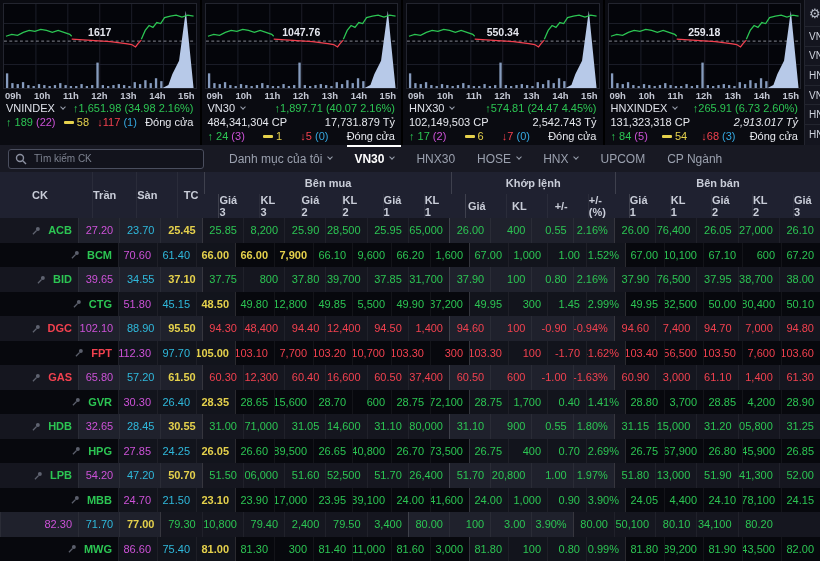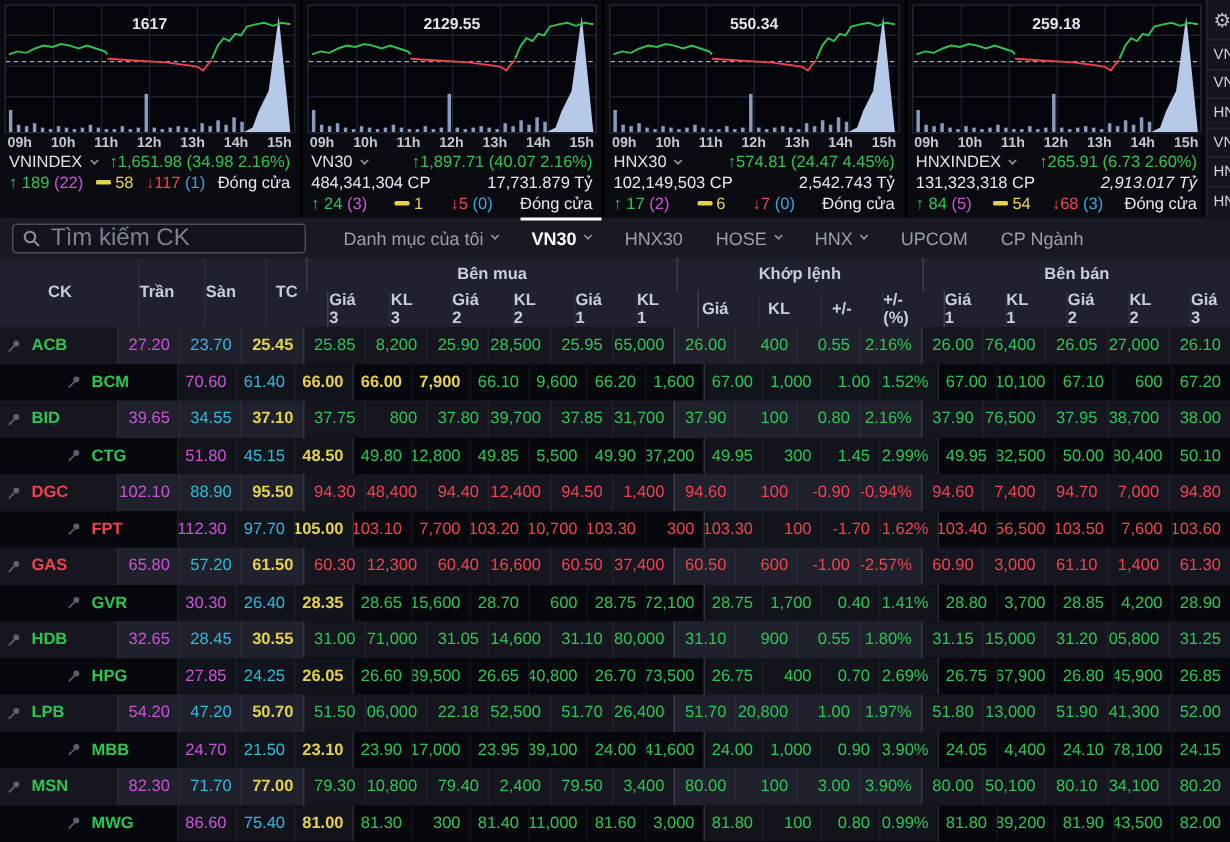--- a/index.html
+++ b/index.html
@@ -5,21 +5,21 @@
   html,body{margin:0;padding:0;background:#000;}
   *{box-sizing:border-box;}
   .app{width:820px;height:561px;background:#0b0c12;font-family:"Liberation Sans",sans-serif;
        color:#e8eaf0;overflow:hidden;position:relative;}
   
   .top{height:145px;display:flex;background:#000;}
   .charts{flex:1;display:grid;grid-template-columns:repeat(4,1fr);gap:2px;background:#000;}
   .chart-panel{background:#0a0b11;display:flex;flex-direction:column;min-width:0;}
   .plot{height:86px;margin:3px 3px 0 3px;position:relative;background:#04050a;border:1px solid #23252f;}
   .plot svg{display:block;width:100%;height:100%;}
-  .ref-label{position:absolute;left:50%;top:6px;transform:translateX(-50%);
+  .ref-label{position:absolute;left:50%;top:22px;transform:translateX(-50%);
              font-size:10.5px;font-weight:700;color:#e4e6ee;}
   .taxis{height:13px;display:flex;justify-content:space-between;padding:0 5px;
          font-size:9.5px;font-weight:700;color:#c3c7d3;align-items:center;}
   .cinfo{padding:0 6px;font-size:11px;line-height:13.8px;white-space:nowrap;}
   .crow{display:flex;justify-content:space-between;align-items:center;}
   .cname{color:#dfe2ea;font-weight:400;display:flex;align-items:center;}
   .up{color:#2cc553;} .dn{color:#f2414f;} .fl{color:#e5d14c;}
   .pu{color:#cd52d8;font-style:normal;font-weight:400;} .bl{color:#35a8e0;font-style:normal;font-weight:400;}
   .st{color:#e6e8ee;}
   .dash{display:inline-block;width:10px;height:3px;background:#e5d14c;border-radius:1px;
@@ -30,21 +30,21 @@
           display:flex;flex-direction:column;}
   .gear{height:26px;display:flex;align-items:center;justify-content:flex-start;padding-left:4px;
         color:#b7bcc9;font-size:13px;}
   .ritem{height:19.6px;border-top:1px solid #23252f;font-size:10px;color:#cfd3de;
          display:flex;align-items:center;padding-left:4px;white-space:nowrap;overflow:hidden;}
   
   .tabbar{height:27px;background:#181923;display:flex;align-items:center;position:relative;}
   .search{width:196px;height:20px;margin-left:8px;border:1px solid #4a4e5e;border-radius:3px;
           display:flex;align-items:center;padding:0 6px;background:#12131c;}
   .search input{flex:1;border:0;outline:0;background:transparent;color:#dfe2ea;
-                font-size:16px;margin-left:5px;font-family:"Liberation Sans",sans-serif;}
+                font-size:10px;margin-left:5px;font-family:"Liberation Sans",sans-serif;}
   .search input::placeholder{color:#7d8290;}
   .tabs{flex:1;display:flex;height:100%;align-items:stretch;margin-left:14px;}
   .tab{display:flex;align-items:center;padding:0 11px;font-size:12px;color:#9aa0ae;
        cursor:pointer;position:relative;white-space:nowrap;}
   .tab.active{color:#fff;font-weight:700;}
   .tab.active::after{content:"";position:absolute;top:0;left:4px;right:4px;height:2px;background:#fff;}
   
   .thead{height:46px;background:#1f2130;display:grid;grid-template-columns:78px repeat(18,1fr);
          grid-template-rows:22px 24px;font-size:11px;color:#c9cdd8;font-weight:700;}
   .hcell{display:flex;align-items:center;justify-content:flex-end;padding-right:6px;margin-left:14px;}
@@ -53,21 +53,21 @@
   .hgroup{display:flex;align-items:center;justify-content:center;grid-row:1;}
   .gsep{border-left:1px solid rgba(255,255,255,.14);}
   .fsep{border-left:1px solid rgba(255,255,255,.05);}
   .tbody{display:flex;flex-direction:column;}
   .trow{height:24.5px;display:grid;grid-template-columns:78px repeat(18,1fr);
         font-size:11px;align-items:stretch;}
   .trow.odd{background:#15161f;} .trow.even{background:#07080d;padding-left:40px;}
   .tcell{display:flex;align-items:center;justify-content:flex-end;padding-right:6px;
          white-space:nowrap;overflow:hidden;}
   .tcell.shade{background:rgba(177,185,222,.07);}
-  .ckcell{justify-content:flex-start;padding-left:5px;font-weight:700;}
+  .ckcell{justify-content:flex-end;padding-left:5px;font-weight:700;}
   .ckcell .sym{margin-left:7px;}
   .ceil{color:#cd52d8;} .floor{color:#2fb9dc;} .ref{color:#e5d14c;font-weight:700;}
   .pin{display:inline-flex;opacity:.75;}
 </style>
 </head>
 <body>
 
 <div class="app">
   <div class="top">
     <div class="charts" id="charts">
@@ -168,21 +168,21 @@
               <rect x="145.0" y="78" width="2.4" height="8" fill="#9db6dd" opacity="0.85"></rect>
               <rect x="150.5" y="81" width="2.4" height="5" fill="#9db6dd" opacity="0.85"></rect>
               <rect x="156.0" y="76" width="2.4" height="10" fill="#9db6dd" opacity="0.85"></rect>
               <rect x="161.5" y="79" width="2.4" height="7" fill="#9db6dd" opacity="0.85"></rect>
     <path d="M164 86 L170 83 L174 72 L181 58 L188 7 L196 86 Z" fill="#b7c9e8"></path>
     <path d="M0 38H198" stroke="#c9ccd8" stroke-width="0.8" stroke-dasharray="3 2.5" opacity="0.85" fill="none"></path>
     <polyline points="2,33 8,31 14,32 20,29 26,27 32,28 38,26 44,27 50,29 56,27 62,29 68,31 70,33" stroke="#2cc553" fill="none" stroke-width="1.3"></polyline>
     <polyline points="70,36 78,36.5 86,37 94,37.5 102,38 110,38.5 118,39.5 126,40.5 132,41.5 136,44 139,40 142,37" stroke="#f2414f" fill="none" stroke-width="1.3"></polyline>
     <polyline points="142,36 146,27 150,22 154,24 158,19 162,20 166,14 172,12.5 178,11.5 184,13.5 190,11.5 196,12.5" stroke="#2cc553" fill="none" stroke-width="1.3"></polyline>
   </svg>
-      <div class="ref-label">2129.55</div>
+      <div class="ref-label">1047.76</div>
     </div>
     <div class="taxis">
       <span>09h</span>
             <span>10h</span>
             <span>11h</span>
             <span>12h</span>
             <span>13h</span>
             <span>14h</span>
             <span>15h</span>
     </div>
@@ -602,21 +602,21 @@
         <div class="tcell ref fsep shade">61.50</div>
         <div class="tcell dn gsep">60.30</div>
         <div class="tcell dn fsep">12,300</div>
         <div class="tcell dn fsep">60.40</div>
         <div class="tcell dn fsep">16,600</div>
         <div class="tcell dn fsep">60.50</div>
         <div class="tcell dn fsep">37,400</div>
         <div class="tcell dn gsep shade">60.50</div>
         <div class="tcell dn fsep shade">600</div>
         <div class="tcell dn fsep shade">-1.00</div>
-        <div class="tcell dn fsep shade">-2.57%</div>
+        <div class="tcell dn fsep shade">-1.63%</div>
         <div class="tcell dn gsep">60.90</div>
         <div class="tcell dn fsep">3,000</div>
         <div class="tcell dn fsep">61.10</div>
         <div class="tcell dn fsep">1,400</div>
         <div class="tcell dn fsep">61.30</div>
       </div>
       <div class="trow even">
         <div class="tcell ckcell up">
           <span class="pin">
   <svg width="9" height="9" viewBox="0 0 10 10">
@@ -711,21 +711,21 @@
     <path d="M1 9.2L5.1 5" stroke="#787d8c" stroke-width="1.3"></path>
   </svg>
           </span>
           <span class="sym">LPB</span>
         </div>
         <div class="tcell ceil fsep shade">54.20</div>
         <div class="tcell floor fsep shade">47.20</div>
         <div class="tcell ref fsep shade">50.70</div>
         <div class="tcell up gsep">51.50</div>
         <div class="tcell up fsep">106,000</div>
-        <div class="tcell up fsep">22.18</div>
+        <div class="tcell up fsep">51.60</div>
         <div class="tcell up fsep">52,500</div>
         <div class="tcell up fsep">51.70</div>
         <div class="tcell up fsep">26,400</div>
         <div class="tcell up gsep shade">51.70</div>
         <div class="tcell up fsep shade">20,800</div>
         <div class="tcell up fsep shade">1.00</div>
         <div class="tcell up fsep shade">1.97%</div>
         <div class="tcell up gsep">51.80</div>
         <div class="tcell up fsep">13,000</div>
         <div class="tcell up fsep">51.90</div>
@@ -755,29 +755,20 @@
         <div class="tcell up fsep shade">1,000</div>
         <div class="tcell up fsep shade">0.90</div>
         <div class="tcell up fsep shade">3.90%</div>
         <div class="tcell up gsep">24.05</div>
         <div class="tcell up fsep">4,400</div>
         <div class="tcell up fsep">24.10</div>
         <div class="tcell up fsep">178,100</div>
         <div class="tcell up fsep">24.15</div>
       </div>
       <div class="trow odd">
-        <div class="tcell ckcell up">
-          <span class="pin">
-  <svg width="9" height="9" viewBox="0 0 10 10">
-    <circle cx="6.5" cy="3.3" r="2.2" fill="#787d8c"></circle>
-    <path d="M1 9.2L5.1 5" stroke="#787d8c" stroke-width="1.3"></path>
-  </svg>
-          </span>
-          <span class="sym">MSN</span>
-        </div>
         <div class="tcell ceil fsep shade">82.30</div>
         <div class="tcell floor fsep shade">71.70</div>
         <div class="tcell ref fsep shade">77.00</div>
         <div class="tcell up gsep">79.30</div>
         <div class="tcell up fsep">10,800</div>
         <div class="tcell up fsep">79.40</div>
         <div class="tcell up fsep">2,400</div>
         <div class="tcell up fsep">79.50</div>
         <div class="tcell up fsep">3,400</div>
         <div class="tcell up gsep shade">80.00</div>

